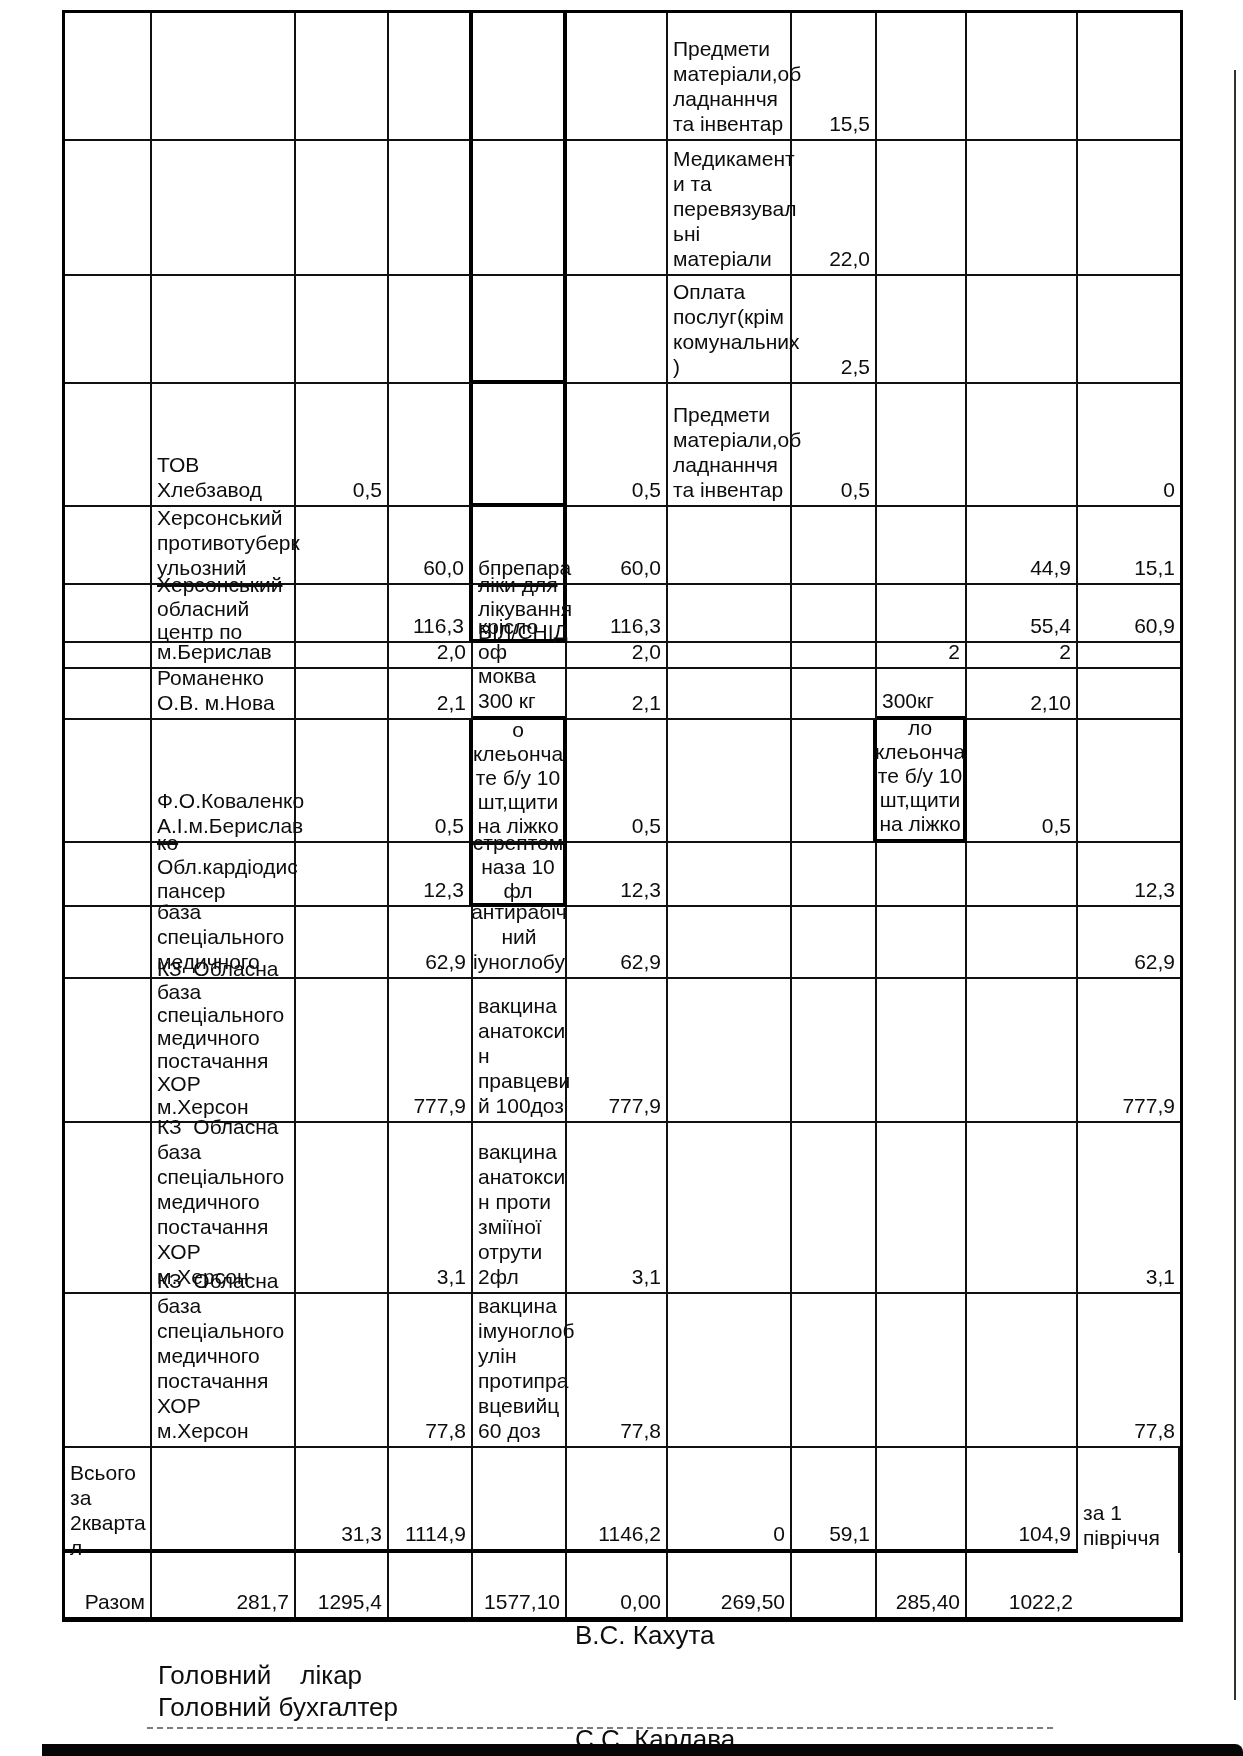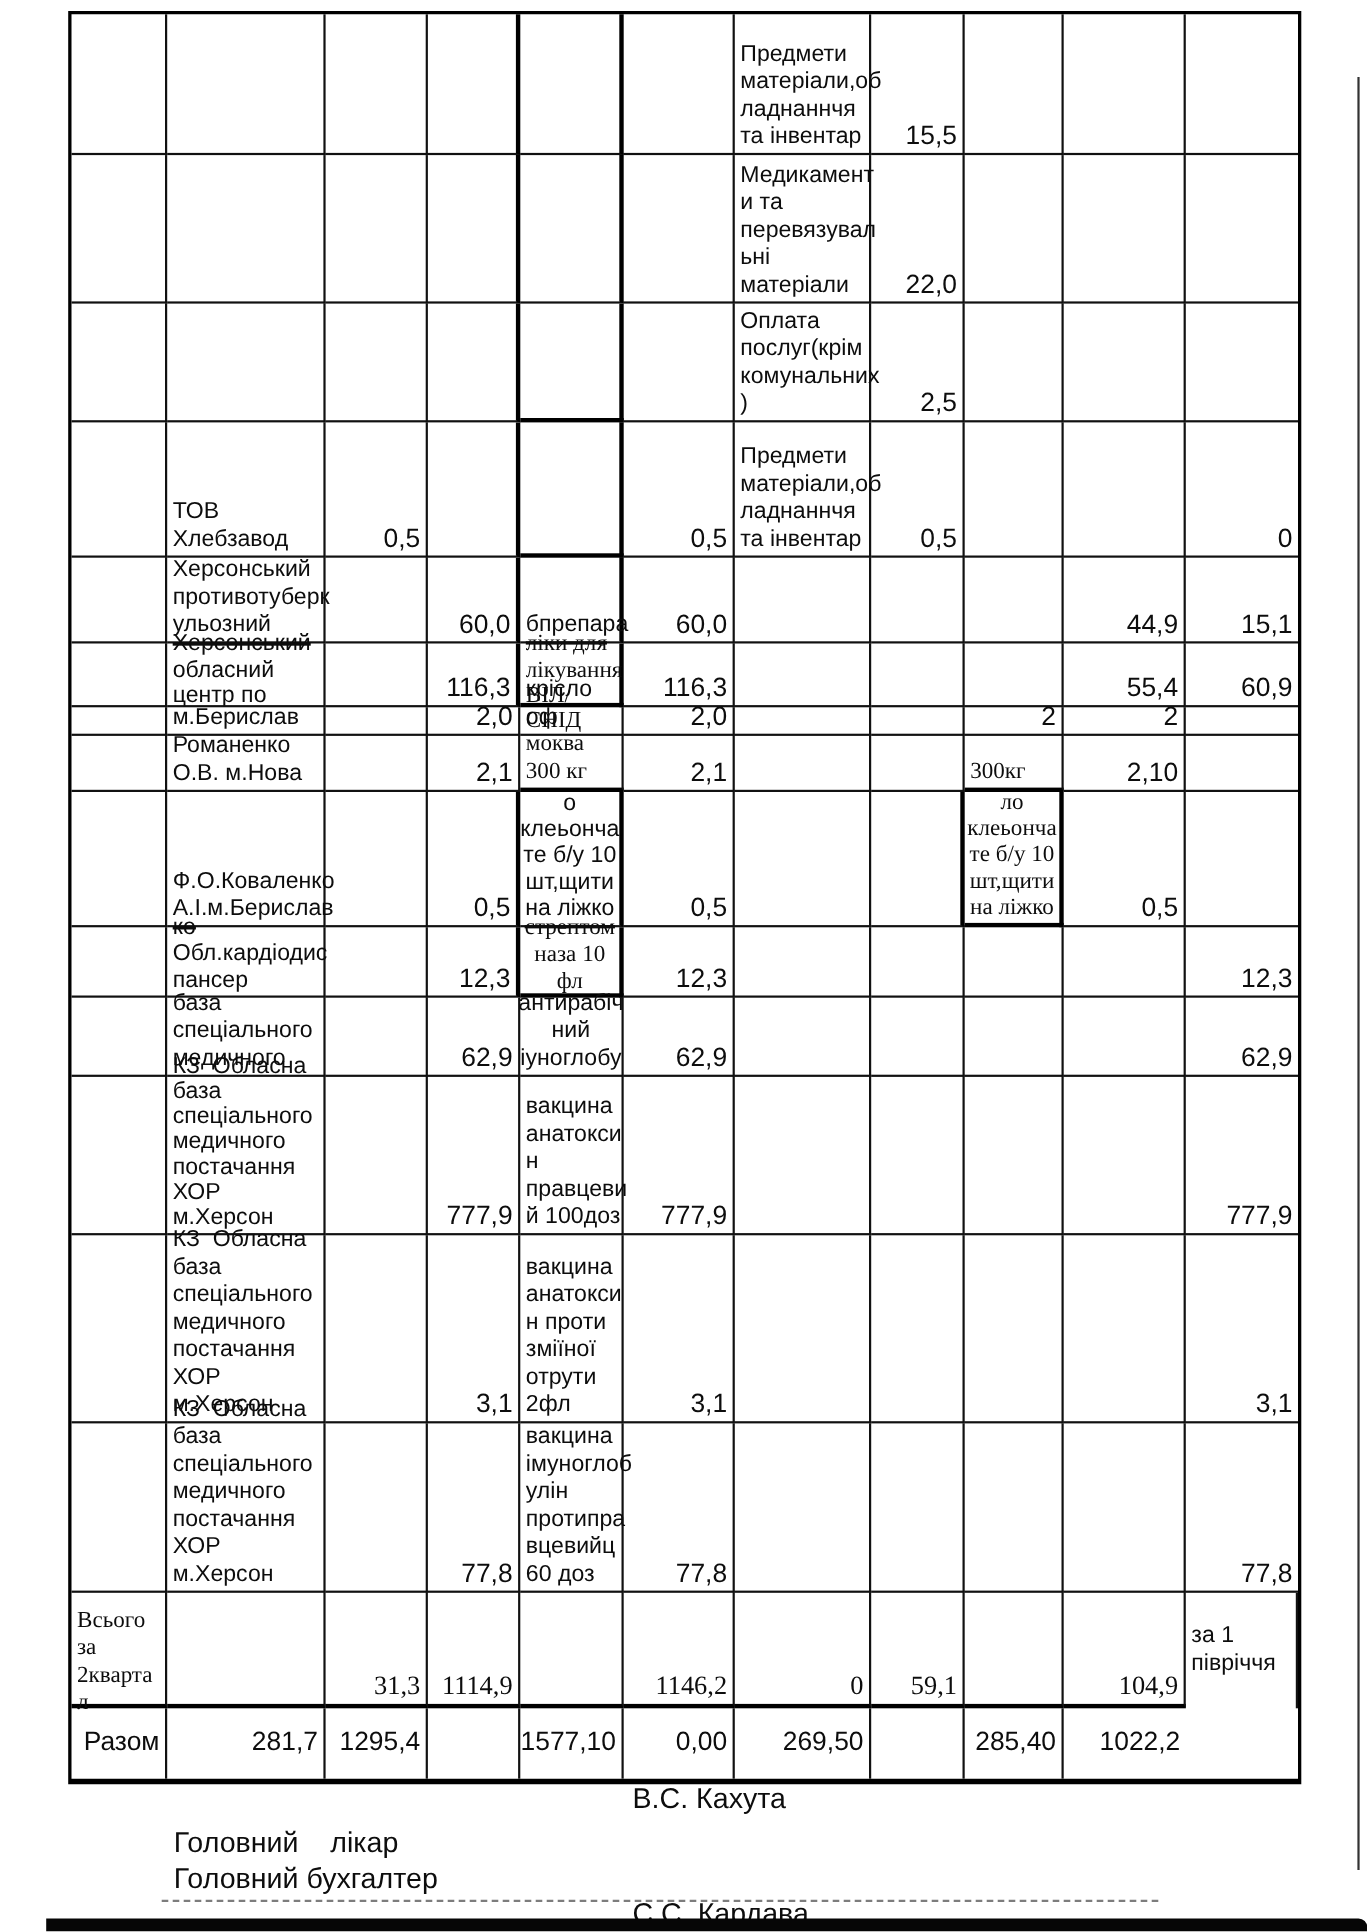--- a/index.html
+++ b/index.html
@@ -24,32 +24,32 @@
     background:var(--page);
   }
   .cell{
     position:relative;
     border-right:2px solid var(--grid);
     border-bottom:2px solid var(--grid);
     display:flex;align-items:flex-end;
     box-sizing:border-box;
   }
   .cell.last-col{border-right:none;}
-  .cell.last-row{border-bottom:none;align-items:center;}
+  .cell.last-row{border-bottom:none;}
   .cell.t-r{border-right-width:4px;border-right-color:var(--thick);}
-  .cell.t-b{border-bottom-width:4px;border-bottom-color:var(--thick);font-family:Liberation Serif, serif;}
+  .cell.t-b{border-bottom-width:4px;border-bottom-color:var(--thick);}
   .cell.top{align-items:flex-start;padding-top:12px;}
   .t{
     white-space:pre-wrap;
     font-size:21px;line-height:25px;
     padding:0 2px 3px 5px;
     text-align:left;
   }
   .cell.num{justify-content:flex-end;}
-  .cell.num .t{font-size:24px;text-align:right;padding:0 5px 3px 2px;}
+  .cell.num .t{font-size:21px;text-align:right;padding:0 5px 3px 2px;}
   .cell.txtc{justify-content:center;}
   .cell.txtc .t{text-align:center;padding:0 2px 3px 2px;}
   .cell.lh23 .t{line-height:23px;}
   .cell.lh24 .t{line-height:24px;}
   .cut{
     position:absolute;top:-13px;left:5px;
     font-size:21px;line-height:25px;white-space:nowrap;
     text-decoration:line-through;
     text-decoration-thickness:3px;
     z-index:3;

